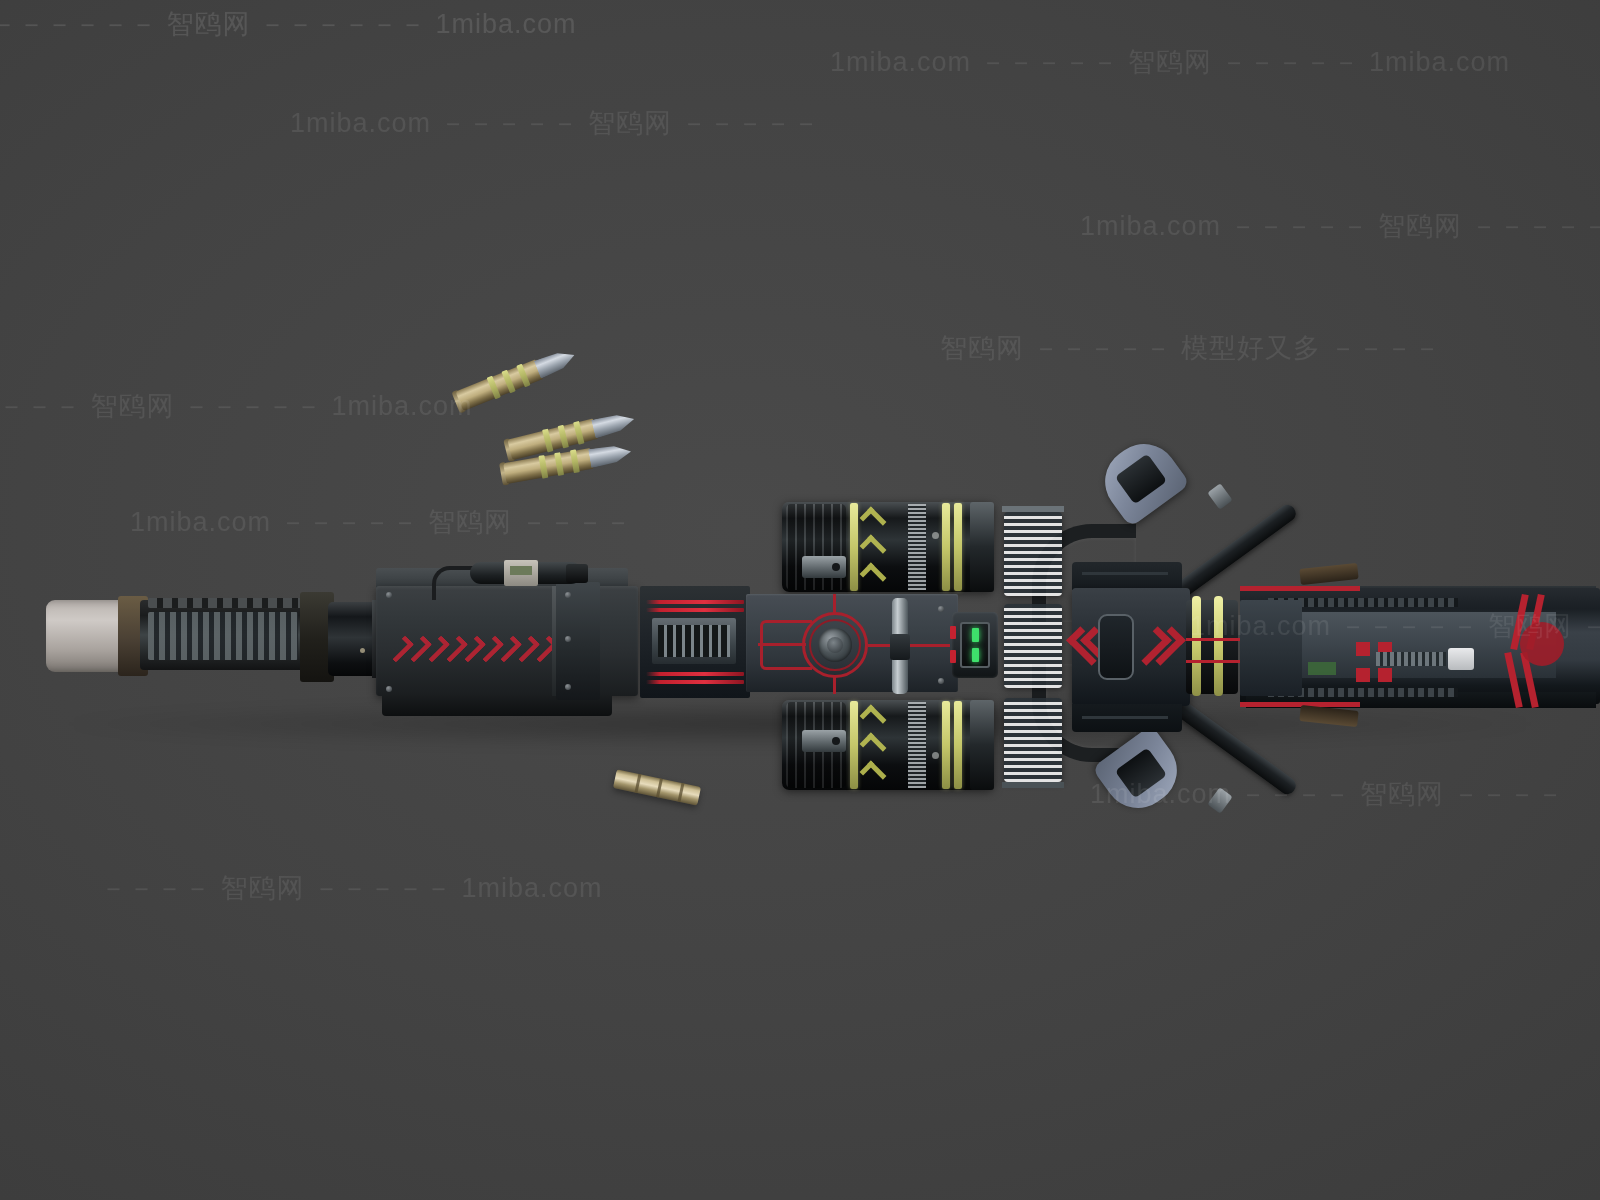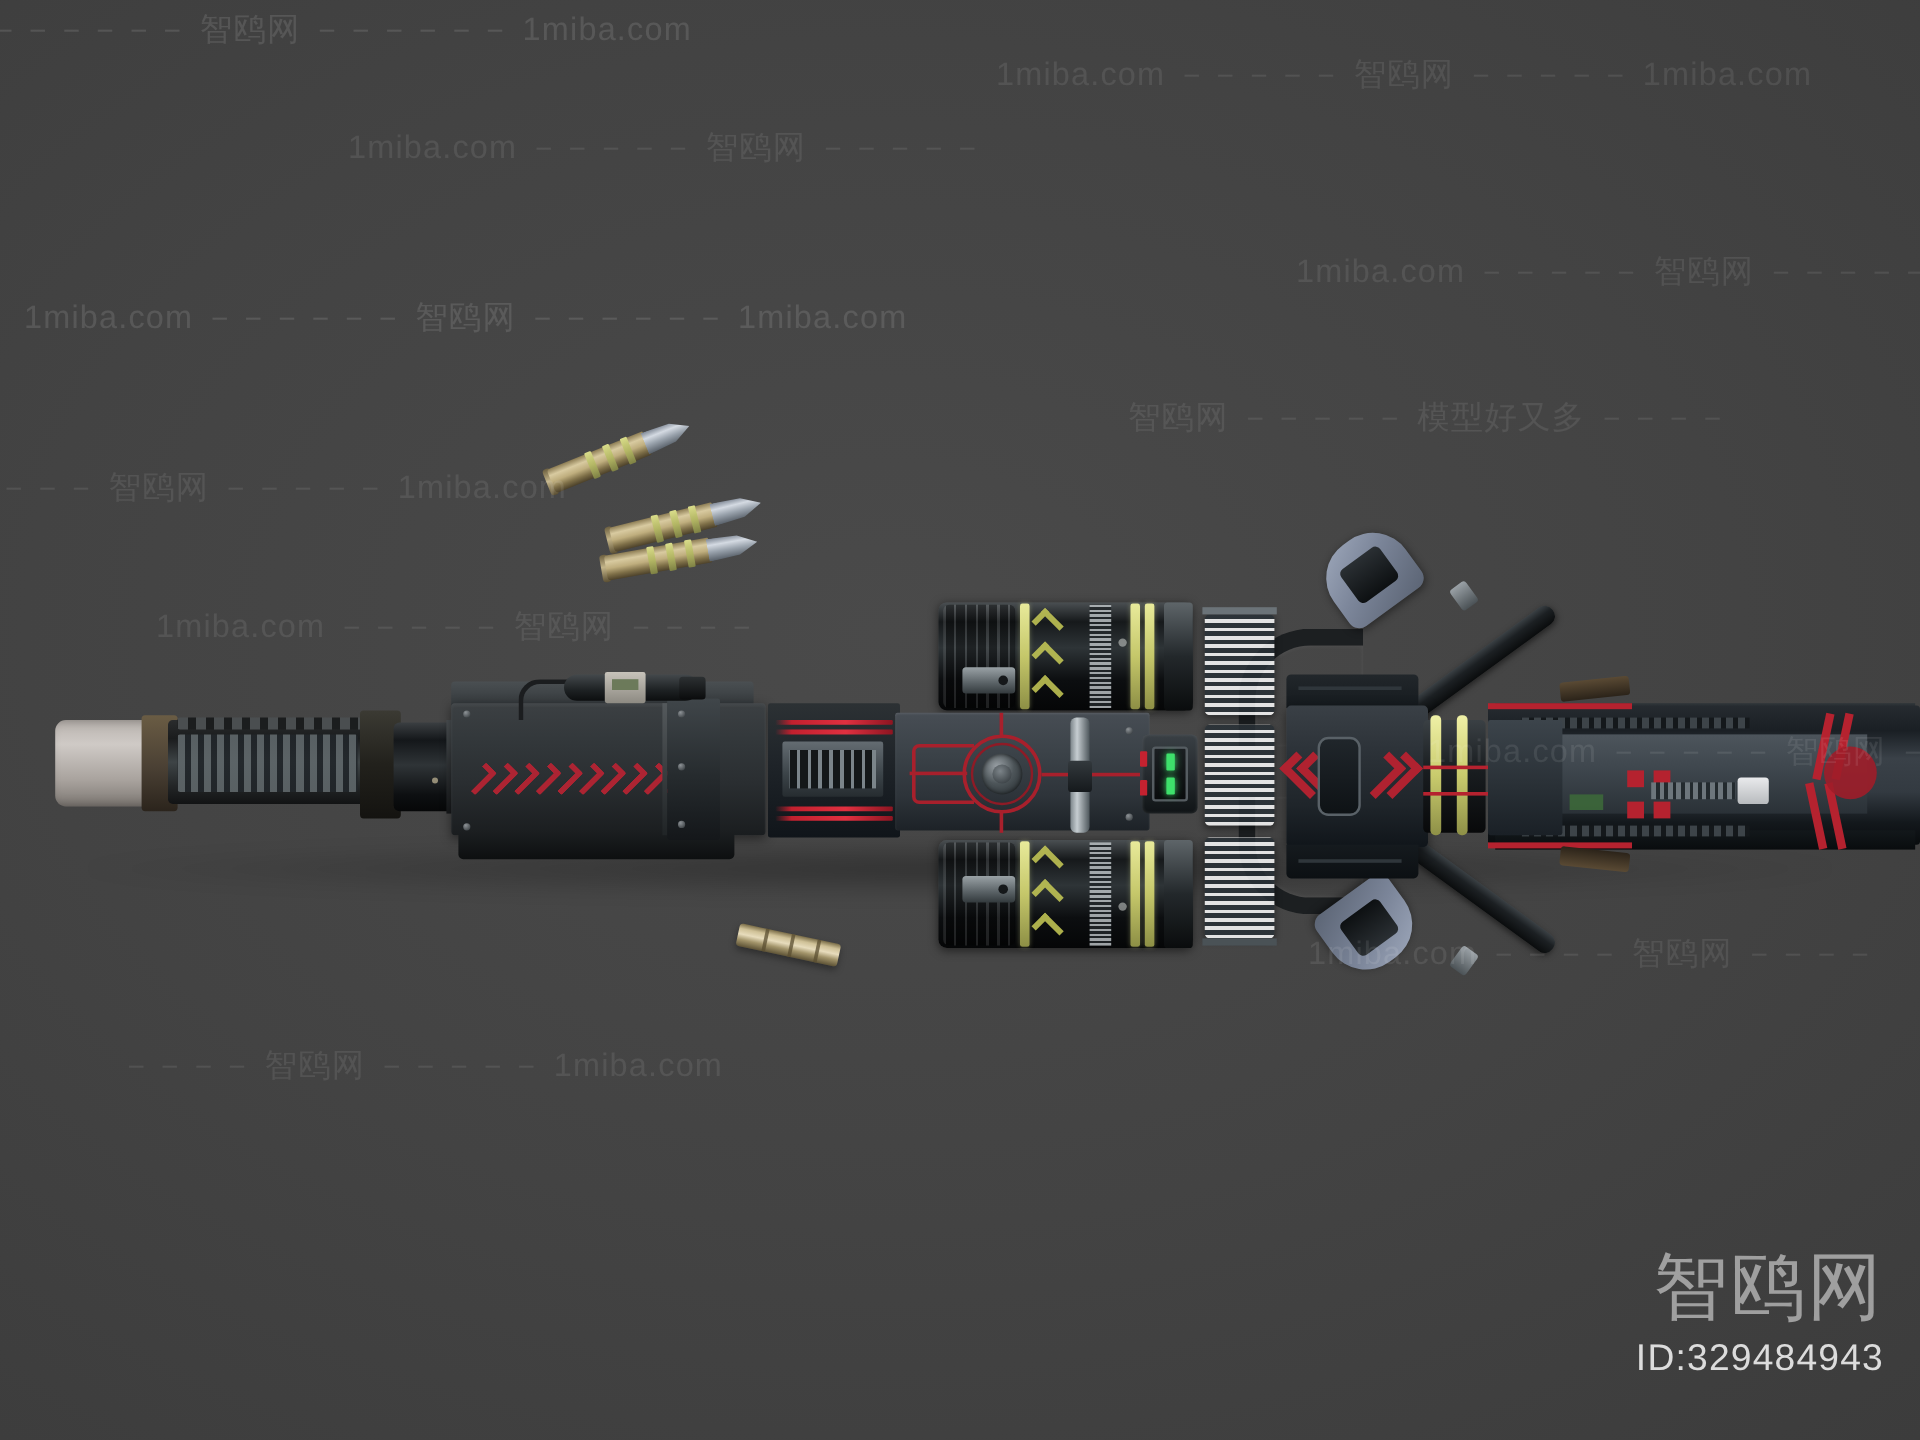--- a/index.html
+++ b/index.html
@@ -677,28 +677,23 @@
       <span class="shell-ring" style="left:66px;"></span>
     </div>
 
   </div>
 
   <div id="wm-layer">
     <div class="wm-row" style="left:-10px;  top:6px;">－－－－－－ 智鸥网 －－－－－－ 1miba.com</div>
     <div class="wm-row dim" style="left:830px;  top:44px;">1miba.com －－－－－ 智鸥网 －－－－－ 1miba.com</div>
     <div class="wm-row dim" style="left:290px;  top:105px;">1miba.com －－－－－ 智鸥网 －－－－－</div>
     <div class="wm-row dim" style="left:1080px; top:208px;">1miba.com －－－－－ 智鸥网 －－－－－ 1miba.com</div>
-    <div class="wm-row" style="left:20px;   top:246px;">1miba.com －－－－－－ 智鸥网 －－－－－－ 1miba.com</div>
     <div class="wm-row dim" style="left:940px;  top:330px;">智鸥网 －－－－－ 模型好又多 －－－－</div>
     <div class="wm-row dim" style="left:-30px;  top:388px;">－－－－ 智鸥网 －－－－－ 1miba.com</div>
     <div class="wm-row dim" style="left:130px;  top:504px;">1miba.com －－－－－ 智鸥网 －－－－</div>
     <div class="wm-row dim" style="left:1190px; top:608px;">1miba.com －－－－－ 智鸥网 －－－－</div>
     <div class="wm-row dim" style="left:1090px; top:776px;">1miba.com －－－－ 智鸥网 －－－－</div>
     <div class="wm-row dim" style="left:100px;  top:870px;">－－－－ 智鸥网 －－－－－ 1miba.com</div>
   </div>
 
 
-  <div id="wm-corner">
-    <div class="big">智鸥网</div>
-    <div class="idline">ID:329484943</div>
-  </div>
 
 </div>
 
 </body></html>

